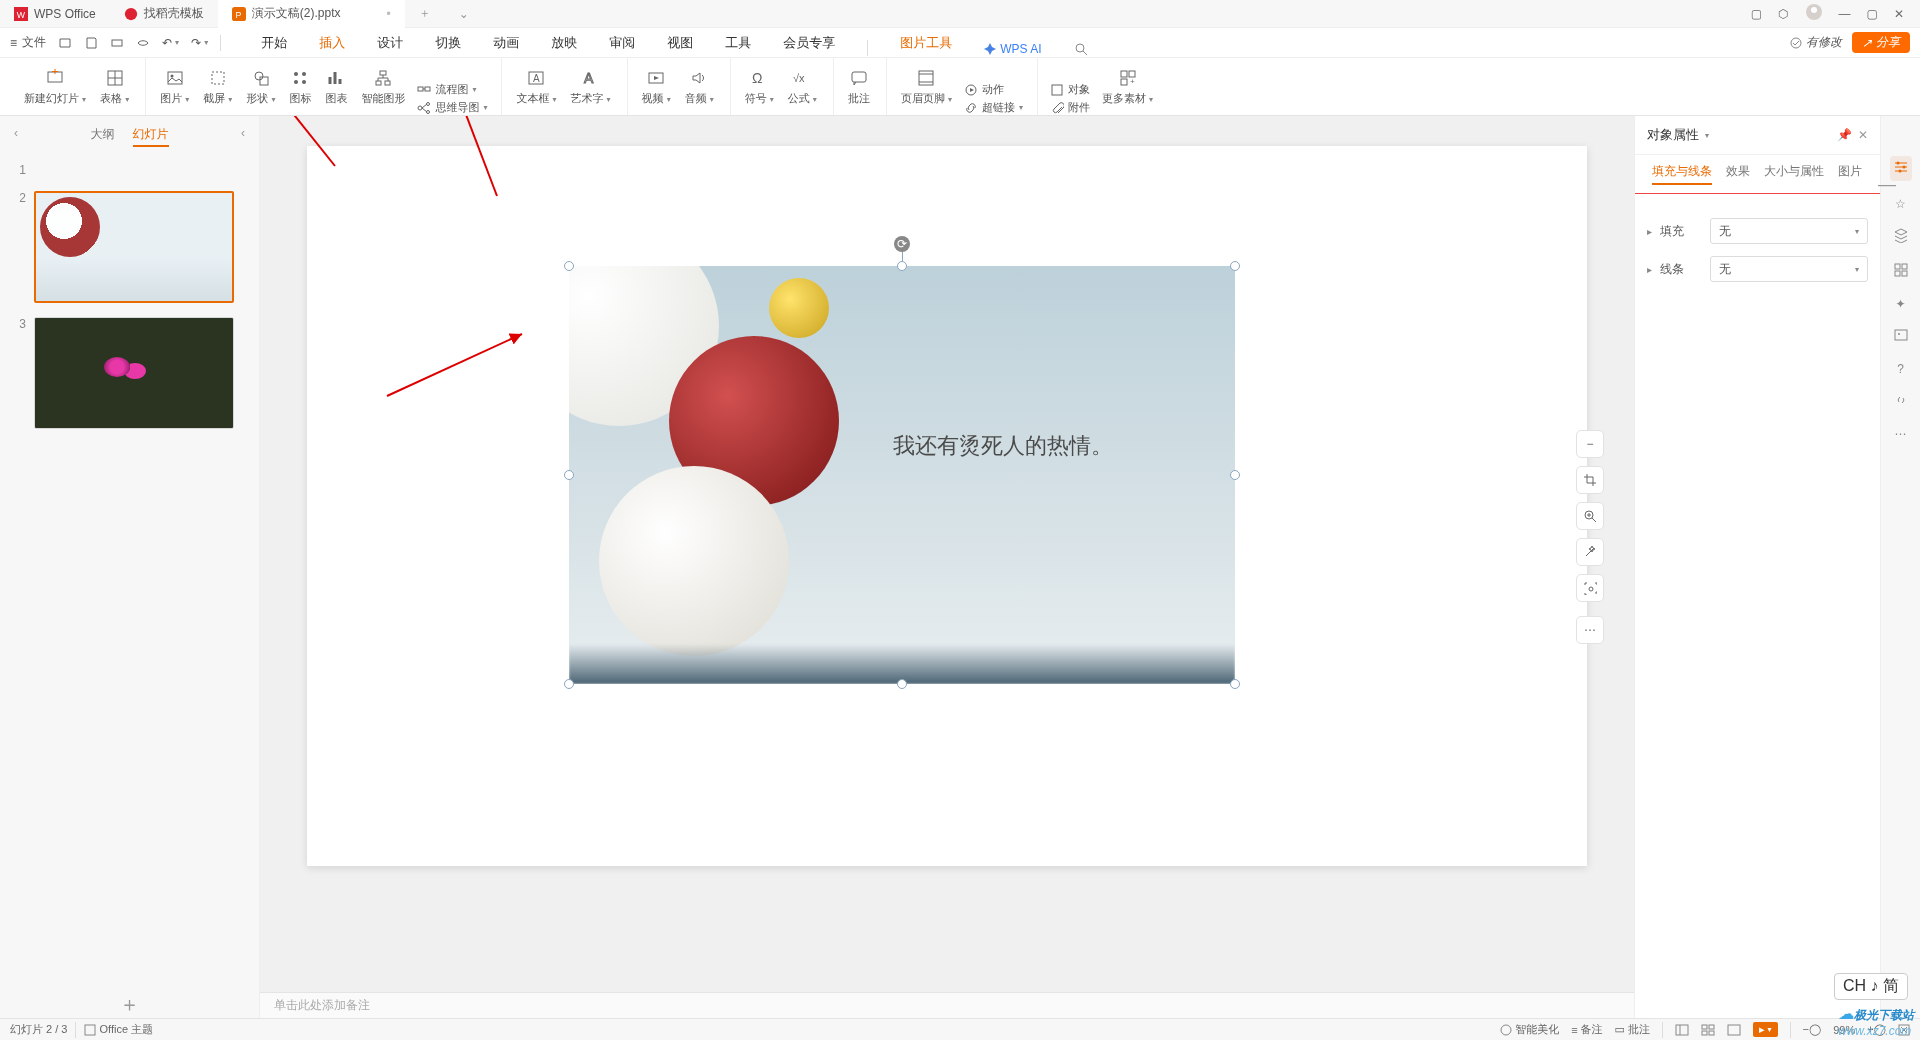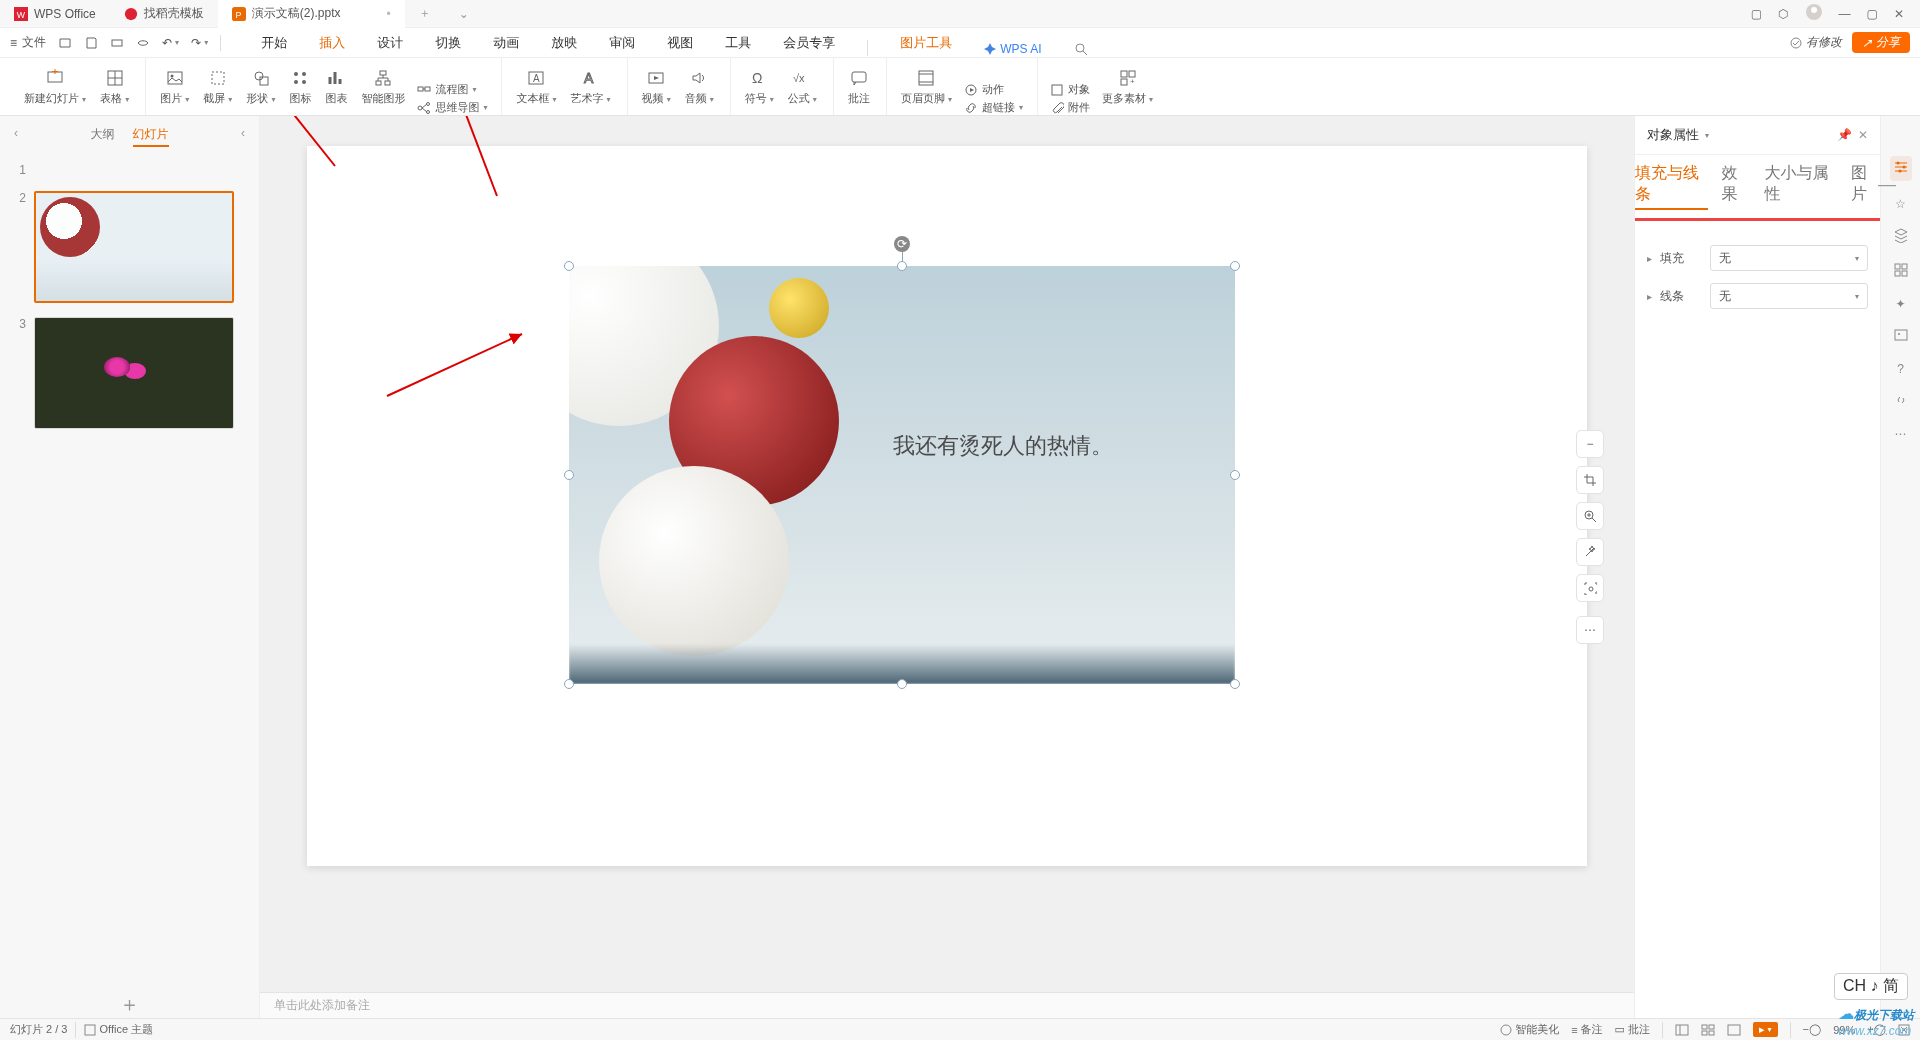--- a/index.html
+++ b/index.html
@@ -89,21 +89,21 @@
 
 
 .arrow { position: absolute; pointer-events: none; }
 
 
 .prop-panel { width: 246px; background: #fff; border-left: 1px solid #eee; display: flex; flex-direction: column; position: relative; }
 .prop-head { padding: 10px 12px; display: flex; align-items: center; gap: 6px; border-bottom: 1px solid #f0f0f0; }
 .prop-head-title { font-size: 13px; color: #333; }
 .prop-head .spacer { flex: 1; }
 .prop-head .hicon { color: #999; cursor: pointer; }
-.prop-tabs { display: flex; gap: 14px; padding: 8px 0; font-size: 16px; border-bottom: 3px solid #ef4444; }
+.prop-tabs { display: flex; gap: 14px; padding: 8px 17px; font-size: 12px; border-bottom: 1px solid #ef4444; }
 .prop-tab { color: #777; cursor: pointer; }
 .prop-tab.active { color: #e96a00; border-bottom: 2px solid #e96a00; padding-bottom: 3px; }
 .prop-body { padding: 12px; }
 .prop-row { display: flex; align-items: center; margin: 12px 0; gap: 8px; }
 .prop-row label { font-size: 12px; color: #555; width: 42px; }
 .prop-row .chev { color: #888; font-size: 10px; }
 .prop-select { flex: 1; height: 26px; border: 1px solid #dcdcdc; border-radius: 3px; display: flex; align-items: center; padding: 0 8px; justify-content: space-between; font-size: 12px; color: #555; }
 
 
 .rrail { width: 40px; background: #f7f7f7; border-left: 1px solid #eee; display: flex; flex-direction: column; align-items: center; gap: 16px; padding-top: 40px; }

